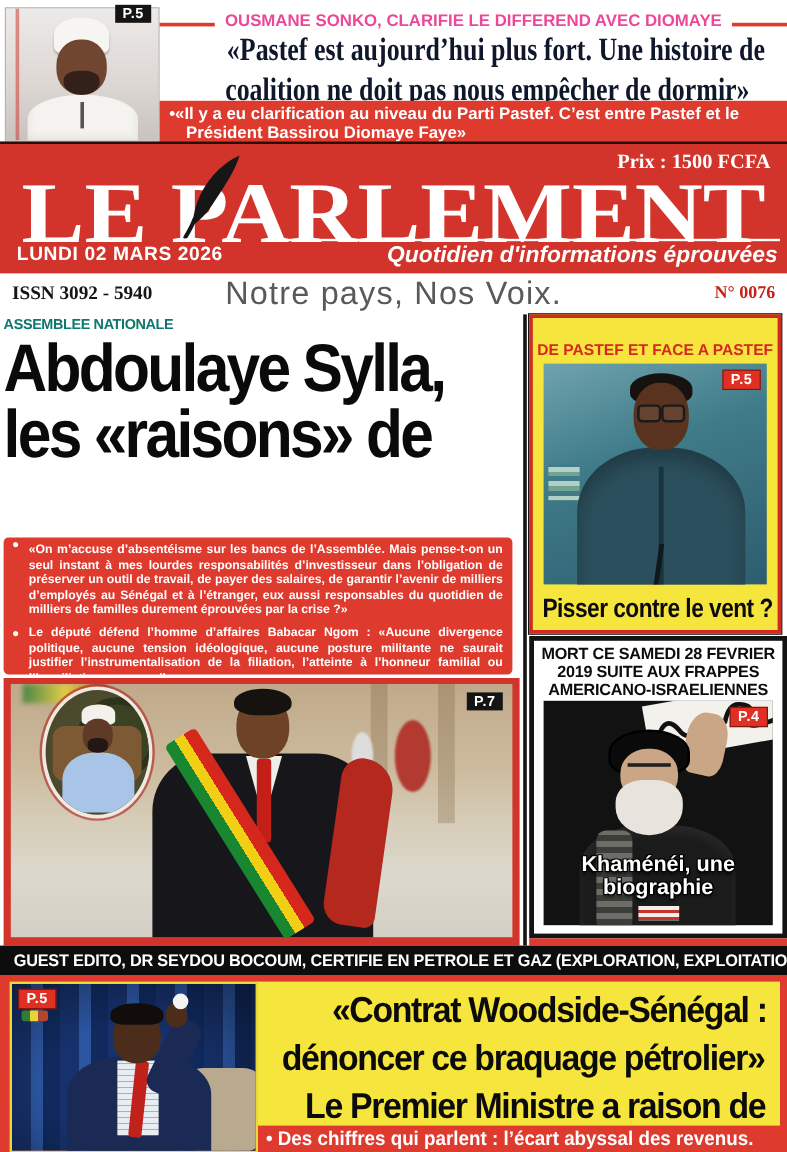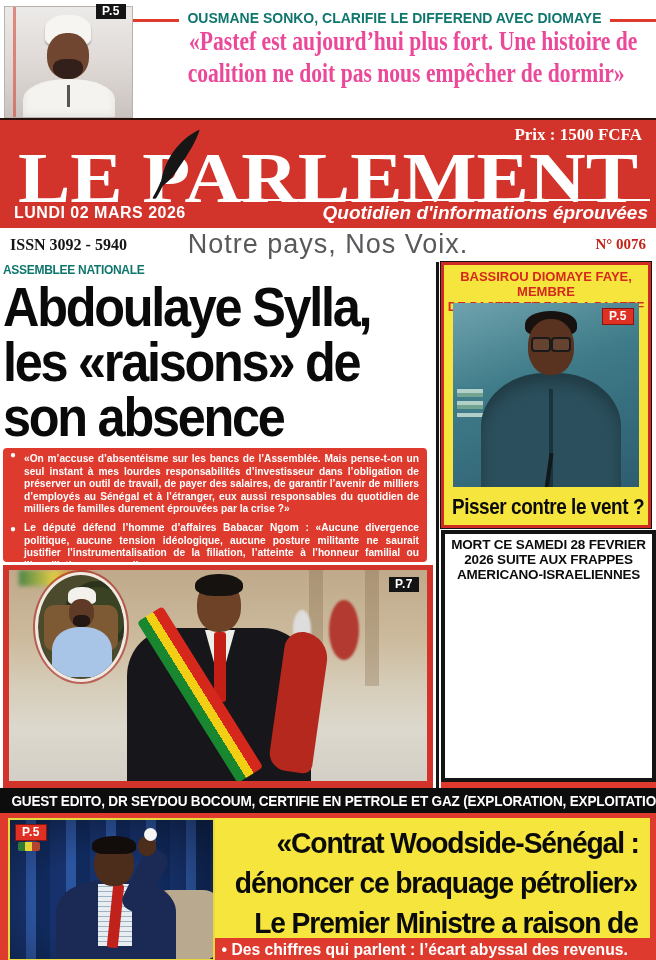--- a/index.html
+++ b/index.html
@@ -22,23 +22,23 @@
   .sonko-redline{position:absolute;left:8px;top:0;width:3px;height:100%;background:rgba(210,60,50,.55);}
   .sonko-cap{position:absolute;left:40px;top:8px;width:46px;height:30px;background:#f6f5f2;
              border-radius:45% 45% 20% 20%;box-shadow:0 2px 2px rgba(0,0,0,.25);}
   .sonko-face{position:absolute;left:42px;top:26px;width:42px;height:46px;background:#704630;border-radius:46%;}
   .sonko-beard{position:absolute;left:48px;top:52px;width:30px;height:20px;background:#33201a;border-radius:40% 40% 50% 50%;}
   .sonko-body{position:absolute;left:18px;top:72px;width:92px;height:42px;background:#f4f3f0;
               border-radius:48% 48% 0 0;box-shadow:inset 0 -6px 8px rgba(0,0,0,.08);}
   .sonko-mic{position:absolute;left:62px;top:78px;width:3px;height:22px;background:#555;}
   .top-rule{position:absolute;left:133px;right:0;top:19px;height:3px;background:var(--red_band);}
   .top-kicker{position:absolute;left:133px;right:0;top:9px;text-align:center;}
-  .top-kicker span{background:#fff;padding:0 8px;font-weight:bold;font-size:14px;letter-spacing:0;color:#0f766e;}
+  .top-kicker span{background:#fff;padding:0 8px;font-weight:bold;font-size:14px;letter-spacing:0;color:#ec4899;}
   .top-h1{position:absolute;left:133px;right:0;top:27px;text-align:center;
-          font-family:"Liberation Serif",serif;font-weight:bold;color:#ec4899;line-height:28px;}
+          font-family:"Liberation Serif",serif;font-weight:bold;color:#0f172a;line-height:28px;}
   .top-h1 span{display:inline-block;transform:scaleX(.8);transform-origin:center;font-size:27px;white-space:nowrap;}
   .subband{position:absolute;left:133px;right:0;top:84px;height:34px;background:var(--red_band);
            color:#fff;font-weight:bold;font-size:14px;line-height:16px;padding:2px 4px 0 8px;}
 
   
   .masthead{position:absolute;left:0;top:118px;width:656px;height:110px;background:var(--red_main);
             border-top:2px solid #27100c;box-sizing:border-box;padding-left:28px;}
   .price{position:absolute;right:14px;top:5px;color:#fff;font-family:"Liberation Serif",serif;
          font-weight:bold;font-size:17px;}
   .mast-title{position:absolute;left:6px;top:20px;}
@@ -189,20 +189,24 @@
     </div>
     <div class="badge black" style="left:96px;top:4px;">P.5</div>
     <div class="top-rule"></div>
     <div class="top-kicker">
       <span>OUSMANE SONKO, CLARIFIE LE DIFFEREND AVEC DIOMAYE</span>
     </div>
     <div class="top-h1">
       <span>«Pastef est aujourd’hui plus fort. Une histoire de</span><br>
       <span>coalition ne doit pas nous empêcher de dormir»</span>
     </div>
+    <div class="subband">
+      <span>•«Il y a eu clarification au niveau du Parti Pastef. C’est entre Pastef et le</span><br>
+      <span style="padding-left:14px">Président Bassirou Diomaye Faye»</span>
+    </div>
   </div>
 
   <div class="masthead">
     <div class="price">Prix : 1500 FCFA</div>
     <div class="mast-title">
       <svg width="644" height="78">
         <text x="12" y="62" textLength="620" lengthAdjust="spacingAndGlyphs" font-family="Liberation Serif, serif" font-weight="bold" font-size="72" fill="#ffffff">LE PARLEMENT</text>
       </svg>
     </div>
     <div class="feather">
@@ -224,22 +228,20 @@
 
   <div class="main">
     <div class="vrule"></div>
 
     <div class="lcol">
       <div class="m-kicker">ASSEMBLEE NATIONALE</div>
       <div class="m-h" style="top:72px">
         <span>les «raisons» de</span></div>
       <div class="m-h" style="top:17px">
         <span>Abdoulaye Sylla,</span></div>
-      <div class="m-h" style="top:127px">
-        <span>son absence</span></div>
 
       <div class="quotebox">
         <p class="quote q1">
           <span class="dot">●</span>
           <span>«On m’accuse d’absentéisme sur les bancs de l’Assemblée. Mais pense-t-on un seul instant à mes lourdes responsabilités d’investisseur dans l’obligation de préserver un outil de travail, de payer des salaires, de garantir l’avenir de milliers d’employés au Sénégal et à l’étranger, eux aussi responsables du quotidien de milliers de familles durement éprouvées par la crise ?»</span>
         </p>
         <p class="quote q2">
           <span class="dot">●</span>
           <span>Le député défend l’homme d’affaires Babacar Ngom : «Aucune divergence politique, aucune tension idéologique, aucune posture militante ne saurait justifier l’instrumentalisation de la filiation, l’atteinte à l’honneur familial ou l’humiliation personnelle».</span>
         </p>
@@ -267,21 +269,21 @@
             <div class="ins-face"></div>
             <div class="ins-beard"></div>
           </div>
           <div class="badge black" style="right:8px;top:7px;">P.7</div>
         </div>
       </div>
     </div>
 
     <div class="box1">
       <div class="box1-kicker">
-        <span>BASSIROU DIOMAYE FAYE,  MEMBRE</span><br>
+        <br>
         <span>DE PASTEF ET FACE A PASTEF</span>
       </div>
       <div class="fayephoto">
         <div class="faye-lights"></div>
         <div class="faye-robe"></div>
         <div class="faye-placket"></div>
         <div class="faye-hair"></div>
         <div class="faye-face"></div>
         <div class="faye-glasses">
             <i class="l"></i>
@@ -291,22 +293,42 @@
         <div class="badge red" style="right:5px;top:5px;">P.5</div>
       </div>
       <div class="box1-caption">
         <span>Pisser contre le vent ?</span>
       </div>
     </div>
 
     <div class="box2">
       <div class="box2-kicker">
         <span>MORT CE SAMEDI 28 FEVRIER</span><br>
-        <span>2026 SUITE AUX FRAPPES</span><br>
+        <span>2019 SUITE AUX FRAPPES</span><br>
         <span>AMERICANO-ISRAELIENNES</span>
+      </div>
+      <div class="khphoto">
+        <div class="kh-flag">
+          <svg viewBox="0 0 80 26" width="120" height="40">
+            <path d="M6 18 q6 -12 12 -2 q4 8 10 0 q4 -6 8 -2 M44 16 q4 -10 10 -8 q8 2 4 8 q-6 8 16 3" stroke="#111" stroke-width="2.6" fill="none" stroke-linecap="round"></path>
+          </svg>
+        </div>
+        <div class="kh-body"></div>
+        <div class="kh-shawl"></div>
+        <div class="kh-hand"></div>
+        <div class="kh-turban"></div>
+        <div class="kh-face"></div>
+        <div class="kh-glass"></div>
+        <div class="kh-beard"></div>
+        <div class="badge red" style="right:4px;top:5px;">P.4</div>
+        <div class="kh-caption">
+          <span>Khaménéi, une</span><br>
+          <span>biographie</span>
+        </div>
+        <div class="kh-stripes"></div>
       </div>
     </div>
     <div class="box2-redrule"></div>
   </div>
 
   <div class="gbar">
     <div class="wrap"><span>GUEST EDITO,  DR SEYDOU BOCOUM,  CERTIFIE EN PETROLE ET GAZ (EXPLORATION, EXPLOITATION ET MARCHE)</span></div>
   </div>
 
   <div class="bottom">

